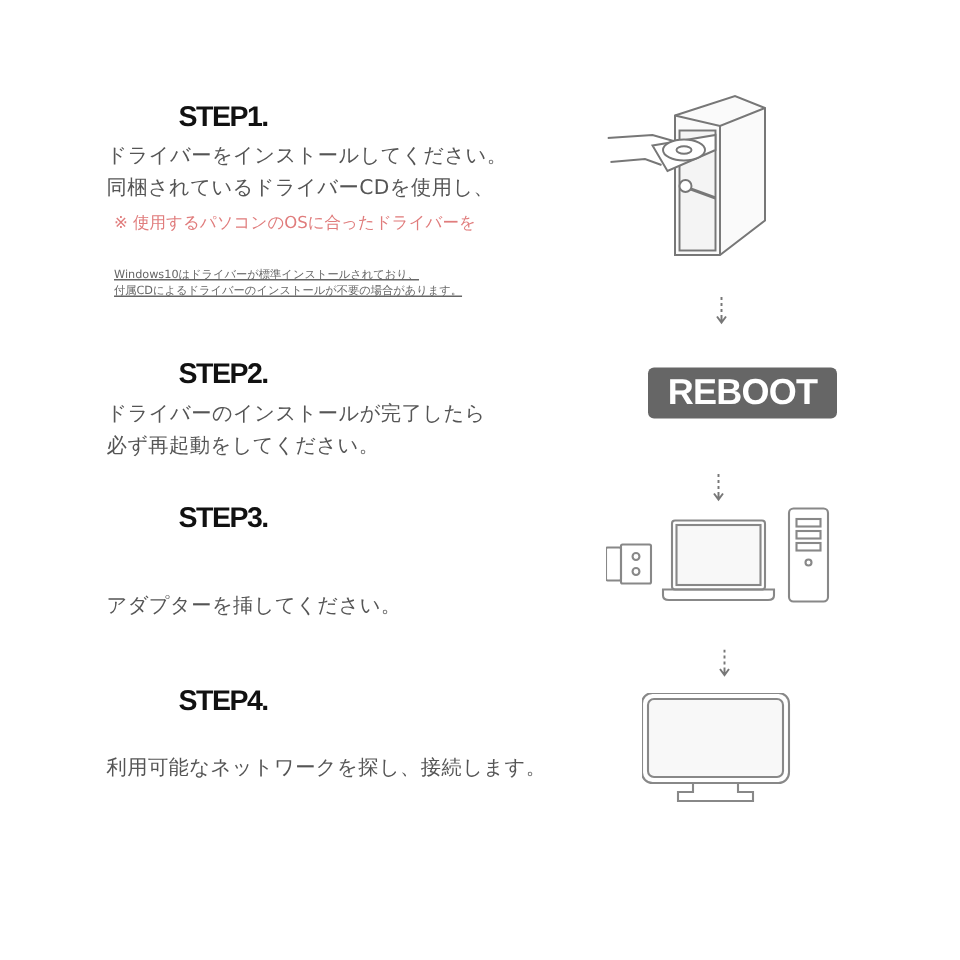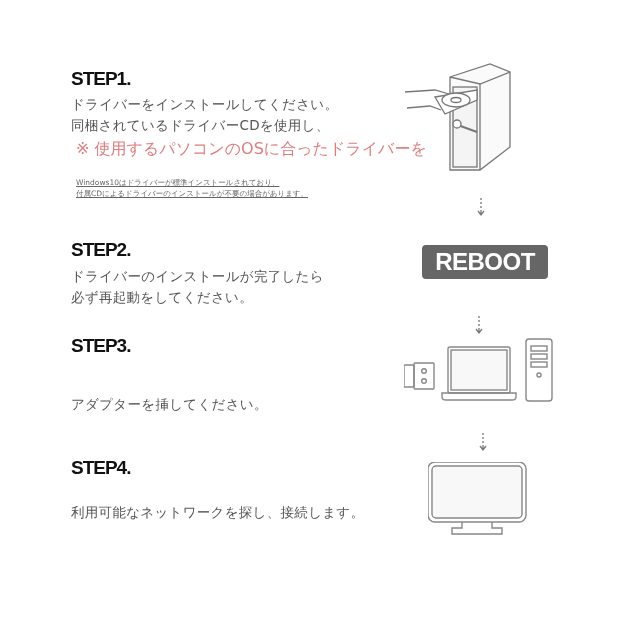--- a/index.html
+++ b/index.html
@@ -3,24 +3,24 @@
 <meta charset="utf-8">
 <style>
   html, body { margin: 0; padding: 0; }
   body {
     width: 640px; height: 640px; background: #ffffff; position: relative; overflow: hidden;
     font-family: "DejaVu Sans", sans-serif; color: #4a4a4a;
   }
   .abs { position: absolute; }
   .step-title {
     font-family: "Liberation Sans", sans-serif; font-weight: bold; font-size: 19px;
-    color: #111; letter-spacing: -1px;
+    color: #111; letter-spacing: -1px; margin-left: 48px;
   }
   .body-text { font-size: 13.5px; line-height: 21px; color: #555; white-space: nowrap; letter-spacing: 0.3px; }
-  .note-red { font-size: 16px; line-height: 15px; color: #e07c7c; white-space: nowrap; }
+  .note-red { font-size: 11px; line-height: 15px; color: #e07c7c; white-space: nowrap; }
   .note-small { font-size: 7.5px; line-height: 11px; color: #666; white-space: nowrap; text-decoration: underline; }
   .footer { font-size: 7.5px; line-height: 12px; color: #666; white-space: nowrap; }
   .reboot {
     background: #666666; color: #fff; border-radius: 4px;
     font-family: "Liberation Sans", sans-serif; font-weight: bold; font-size: 24px;
     display: flex; align-items: center; justify-content: center; letter-spacing: -0.5px;
   }
   svg { display: block; }
 </style>
 </head>
@@ -61,21 +61,21 @@
     <path d="M5 0 L5 12" stroke-dasharray="2 2"></path>
       <path d="M5 12 L5 17 M2 13 L5 17 L8 13"></path>
   </svg>
 </div>
 
 <div class="abs step-title" style="left:71px; top:239px;">STEP2.</div>
 <div class="abs body-text" style="left:71px; top:266px;">
   <div>ドライバーのインストールが完了したら</div>
   <div>必ず再起動をしてください。</div>
 </div>
-<div class="abs reboot" style="left:422px; top:245px; width:126px; height:34px;">REBOOT</div>
+<div class="abs reboot" style="left:432px; top:245px; width:126px; height:34px;">REBOOT</div>
 <div class="abs" style="left:474px; top:316px;">
   <svg width="10" height="20" viewBox="0 0 10 20" stroke="#777" stroke-width="1.3" fill="none">
     <path d="M5 0 L5 12" stroke-dasharray="2 2"></path>
       <path d="M5 12 L5 17 M2 13 L5 17 L8 13"></path>
   </svg>
 </div>
 
 <div class="abs step-title" style="left:71px; top:335px;">STEP3.</div>
 <div class="abs body-text" style="left:71px; top:374px;margin-top:20px;">アダプターを挿してください。</div>
 

